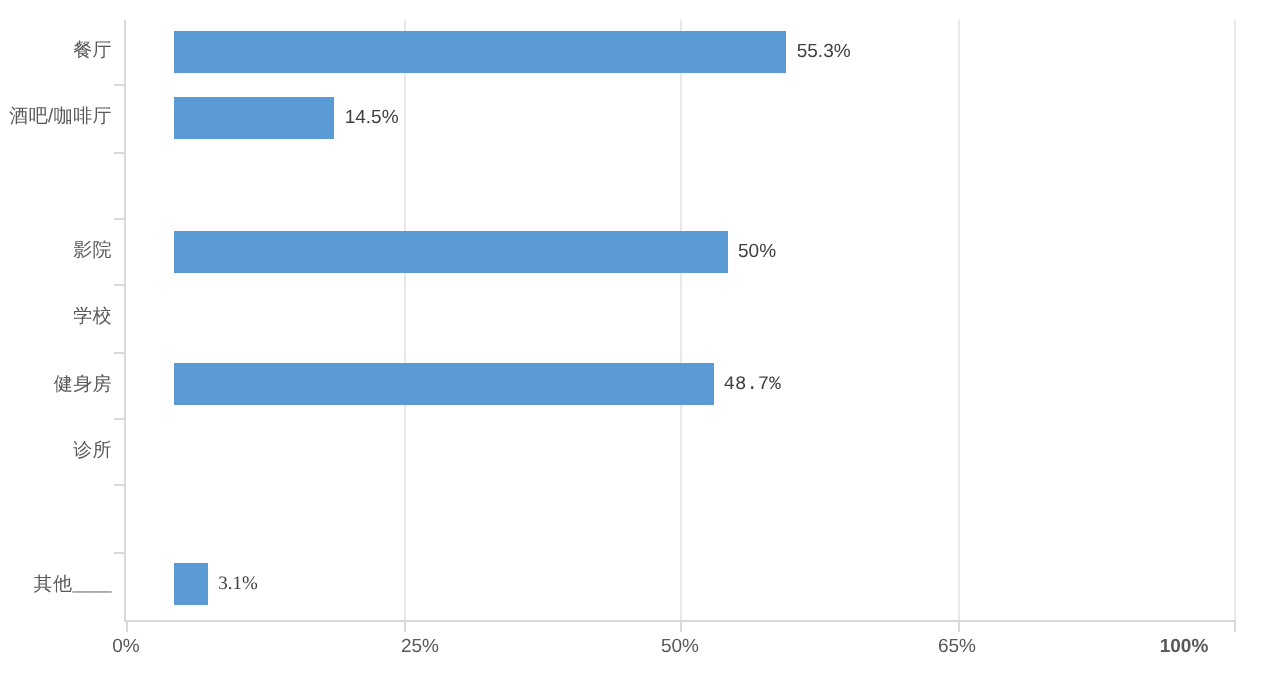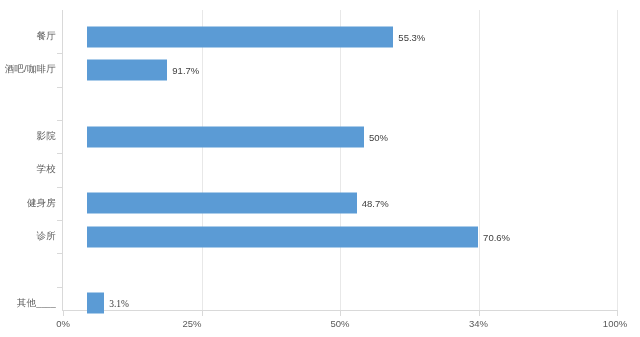--- a/index.html
+++ b/index.html
@@ -57,21 +57,21 @@
     top: 310px;
     width: 556px;
     height: 1px;
     background: #d9d9d9;
   }
 
   
   .rows {
     position: absolute;
     left: 0;
-    top: 20px;
+    top: 9px;
     width: 608px;
     height: 300px;
   }
 
   .row {
     position: absolute;
     left: 0;
     width: 640px;
     height: 33.33px;
     display: flex;
@@ -171,69 +171,65 @@
         <div class="bar-wrap">
           <div class="bar" style="width: 306.362px; background: rgb(91, 155, 213);"></div>
           <div class="bar-value" style="color: rgb(64, 64, 64);">55.3%</div>
         </div>
       </div>
       <div class="y-tick" style="top: 33.3333px; background: rgb(217, 217, 217);"></div>
       <div class="row" style="top: 33.3333px; height: 33.3333px;">
         <div class="cat-label">酒吧/咖啡厅</div>
         <div class="bar-wrap">
           <div class="bar" style="width: 80.33px; background: rgb(91, 155, 213);"></div>
-          <div class="bar-value" style="color: rgb(64, 64, 64);">91.7%</div>
+          <div class="bar-value" style="color: rgb(64, 64, 64);">14.5%</div>
         </div>
       </div>
       <div class="y-tick" style="top: 66.6667px; background: rgb(217, 217, 217);"></div>
       <div class="y-tick" style="top: 100px; background: rgb(217, 217, 217);"></div>
       <div class="row" style="top: 100px; height: 33.3333px;">
         <div class="cat-label">影院</div>
         <div class="bar-wrap">
           <div class="bar" style="width: 277px; background: rgb(91, 155, 213);"></div>
           <div class="bar-value" style="color: rgb(64, 64, 64);">50%</div>
         </div>
       </div>
       <div class="y-tick" style="top: 133.333px; background: rgb(217, 217, 217);"></div>
       <div class="row" style="top: 133.333px; height: 33.3333px;">
         <div class="cat-label">学校</div>
       </div>
       <div class="y-tick" style="top: 166.667px; background: rgb(217, 217, 217);"></div>
-      <div class="row" style="top: 166.667px; height: 33.3333px;">
+      <div class="row" style="top: 166.667px; height: 33.3333px; font-family: Liberation Mono, monospace;">
         <div class="cat-label">健身房</div>
         <div class="bar-wrap">
           <div class="bar" style="width: 269.798px; background: rgb(91, 155, 213);"></div>
           <div class="bar-value" style="color: rgb(64, 64, 64);">48.7%</div>
         </div>
       </div>
       <div class="y-tick" style="top: 200px; background: rgb(217, 217, 217);"></div>
       <div class="row" style="top: 200px; height: 33.3333px;">
         <div class="cat-label">诊所</div>
-        <div class="bar-wrap">
-          <div class="bar" style="width: 391.124px; background: rgb(91, 155, 213);"></div>
-          <div class="bar-value" style="color: rgb(64, 64, 64);">70.6%</div>
-        </div>
       </div>
       <div class="y-tick" style="top: 233.333px; background: rgb(217, 217, 217);"></div>
       <div class="y-tick" style="top: 266.667px; background: rgb(217, 217, 217);"></div>
       <div class="row" style="top: 266.667px; height: 33.3333px; font-family: Liberation Serif, serif;">
         <div class="cat-label">其他____</div>
         <div class="bar-wrap">
           <div class="bar" style="width: 17.174px; background: rgb(91, 155, 213);"></div>
           <div class="bar-value" style="color: rgb(64, 64, 64); text-align: right;">3.1%</div>
         </div>
       </div>
     </div>
 
   <div class="x-ticks" id="x-ticks">
       <div class="x-tick-mark" style="left: 63px; background: rgb(217, 217, 217);"></div>
       <div class="x-tick-label" style="left: 63px; color: rgb(89, 89, 89);">0%</div>
       <div class="x-tick-mark" style="left: 201.5px; background: rgb(217, 217, 217);"></div>
-      <div class="x-tick-label" style="left: 192px; color: rgb(89, 89, 89);">25%</div>
+      <div class="x-tick-label" style="left: 210px; color: rgb(89, 89, 89);">25%</div>
       <div class="x-tick-mark" style="left: 340px; background: rgb(217, 217, 217);"></div>
       <div class="x-tick-label" style="left: 340px; color: rgb(89, 89, 89);">50%</div>
       <div class="x-tick-mark" style="left: 478.5px; background: rgb(217, 217, 217);"></div>
-      <div class="x-tick-label" style="left: 478.5px; color: rgb(89, 89, 89);">34%</div>
+      <div class="x-tick-label" style="left: 478.5px; color: rgb(89, 89, 89);">65%</div>
       <div class="x-tick-mark" style="left: 617px; background: rgb(217, 217, 217);"></div>
-      <div class="x-tick-label" style="left: 615px; color: rgb(89, 89, 89);">100%</div>
+      <div class="x-tick-label" style="left: 592px; color: rgb(89, 89, 89); font-weight: bold;">100%</div>
     </div>
 
 </div>
 
 </body></html>

